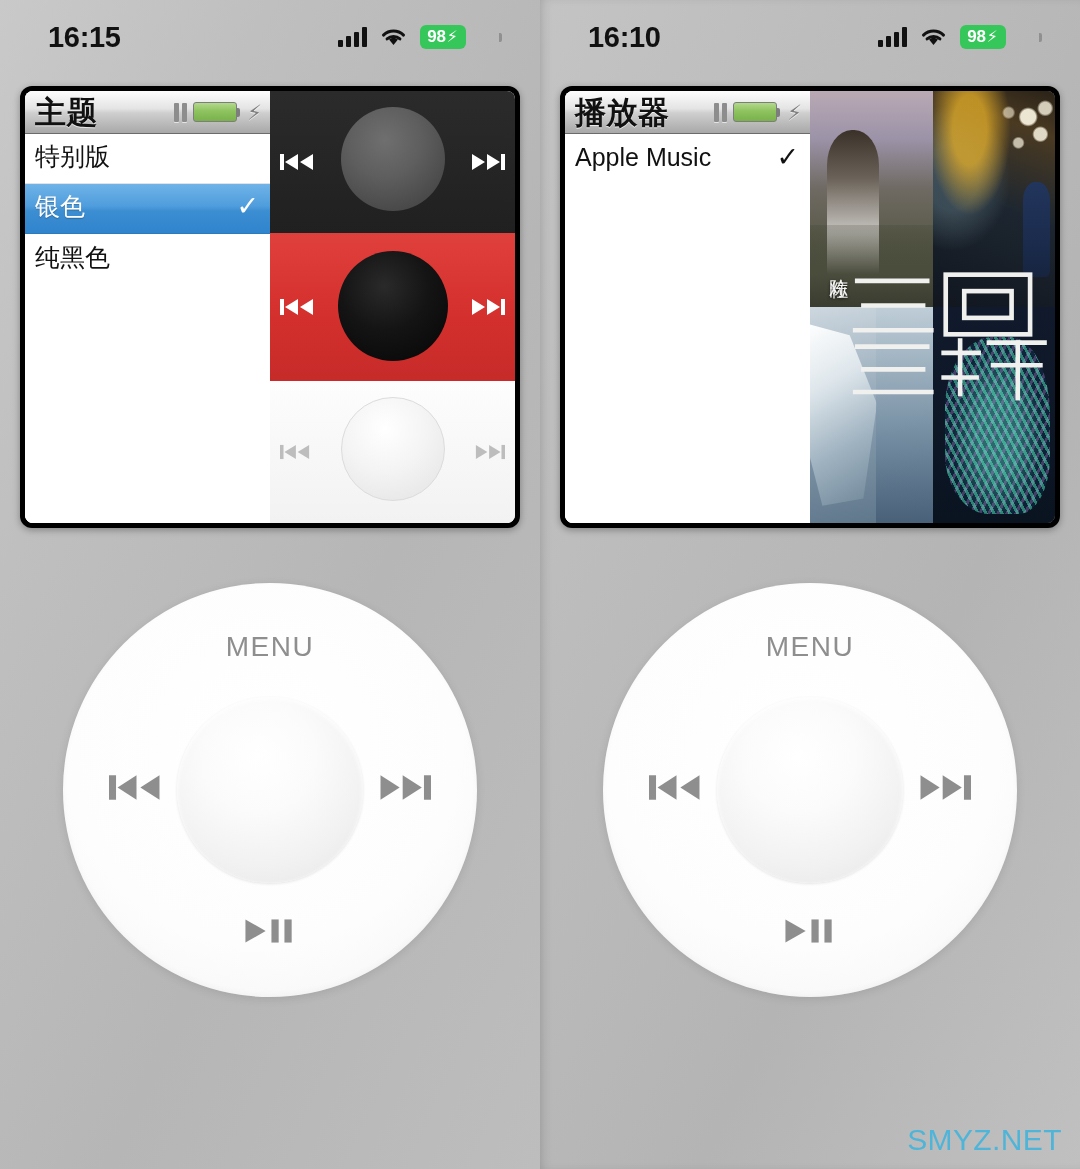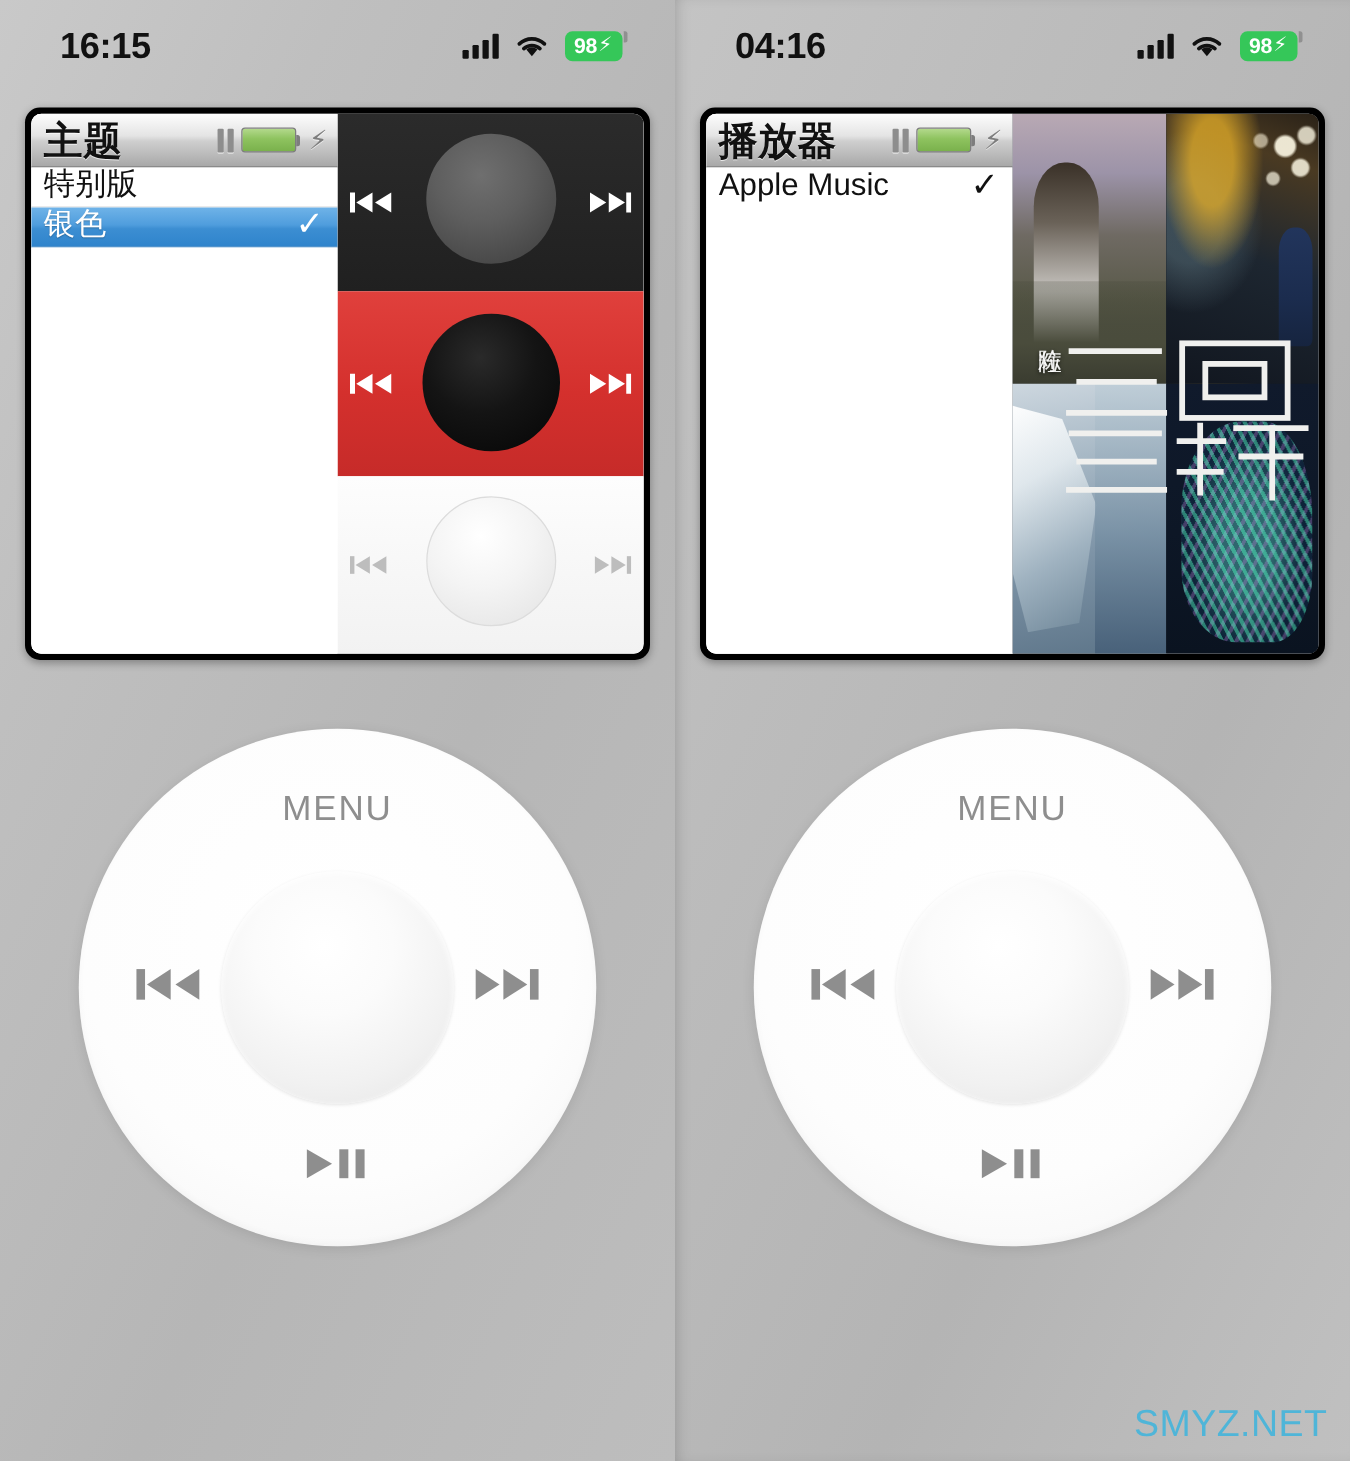--- a/index.html
+++ b/index.html
@@ -73,20 +73,22 @@
     border-radius: 1px;
   }
   .sig i:nth-child(1) { height: 7px; }
   .sig i:nth-child(2) { height: 11px; }
   .sig i:nth-child(3) { height: 15px; }
   .sig i:nth-child(4) { height: 20px; }
 
   .wifi-ico { width: 27px; height: 20px; }
   .batt {
     display: flex;
+    align-items: center;
+    gap: 32px;
   }
   .batt-body {
     background: #35c759;
     border-radius: 6px;
     height: 24px;
     min-width: 46px;
     display: flex;
     align-items: center;
     justify-content: center;
     gap: 1px;
@@ -187,21 +189,21 @@
   .tb-bolt {
     font-size: 21px;
     color: #7e7e7e;
     line-height: 1;
     margin-left: 4px;
     text-shadow: 0 1px 0 rgba(255,255,255,0.65);
   }
 
   
   .menu-row {
-    height: 32px;
+    height: 50px;
     display: flex;
     align-items: center;
     justify-content: space-between;
     padding: 0 11px 4px 10px;
     font-size: 25px;
     color: #111;
     flex: none;
     background: #fff;
     border-bottom: 1px solid #e3e3e3;
   }
@@ -460,20 +462,23 @@
             </span>
           </div>
 
           <div class="menu-row">
             <span class="label">特别版</span>
           </div>
           <div class="menu-row selected">
             <span class="label">银色</span>
             <span class="check">✓</span>
           </div>
+          <div class="menu-row plain">
+            <span class="label">纯黑色</span>
+          </div>
           <div class="menu-fill"></div>
         </div>
 
         <div class="art-col">
           <div class="theme-prev tp tp-dark">
             <span class="tp-wheel"></span>
             <span class="tp-ic">
               <svg width="34" height="18" viewBox="0 0 34 18">
                   <rect x="0" y="1" width="4" height="16" fill="currentColor"></rect>
                   <polygon points="18,1 18,17 5,9" fill="currentColor"></polygon>
@@ -550,21 +555,21 @@
             <rect x="18" y="1" width="5" height="16" fill="#8e8e8e"></rect>
             <rect x="27" y="1" width="5" height="16" fill="#8e8e8e"></rect>
           </svg>
       </span>
     </div>
   </div>
 
   <div class="half right">
 
     <div class="statusbar">
-      <div class="status-time">04:16</div>
+      <div class="status-time">16:10</div>
       <div class="status-right">
         <span class="sig">
           <i></i>
             <i></i>
             <i></i>
             <i></i>
         </span>
         <span class="ic">
           <svg class="wifi-ico" viewBox="0 0 28 20">
             <path d="M14 18.2 L9.4 12.6 A7.6 7.6 0 0 1 18.6 12.6 Z" fill="#111"></path>

